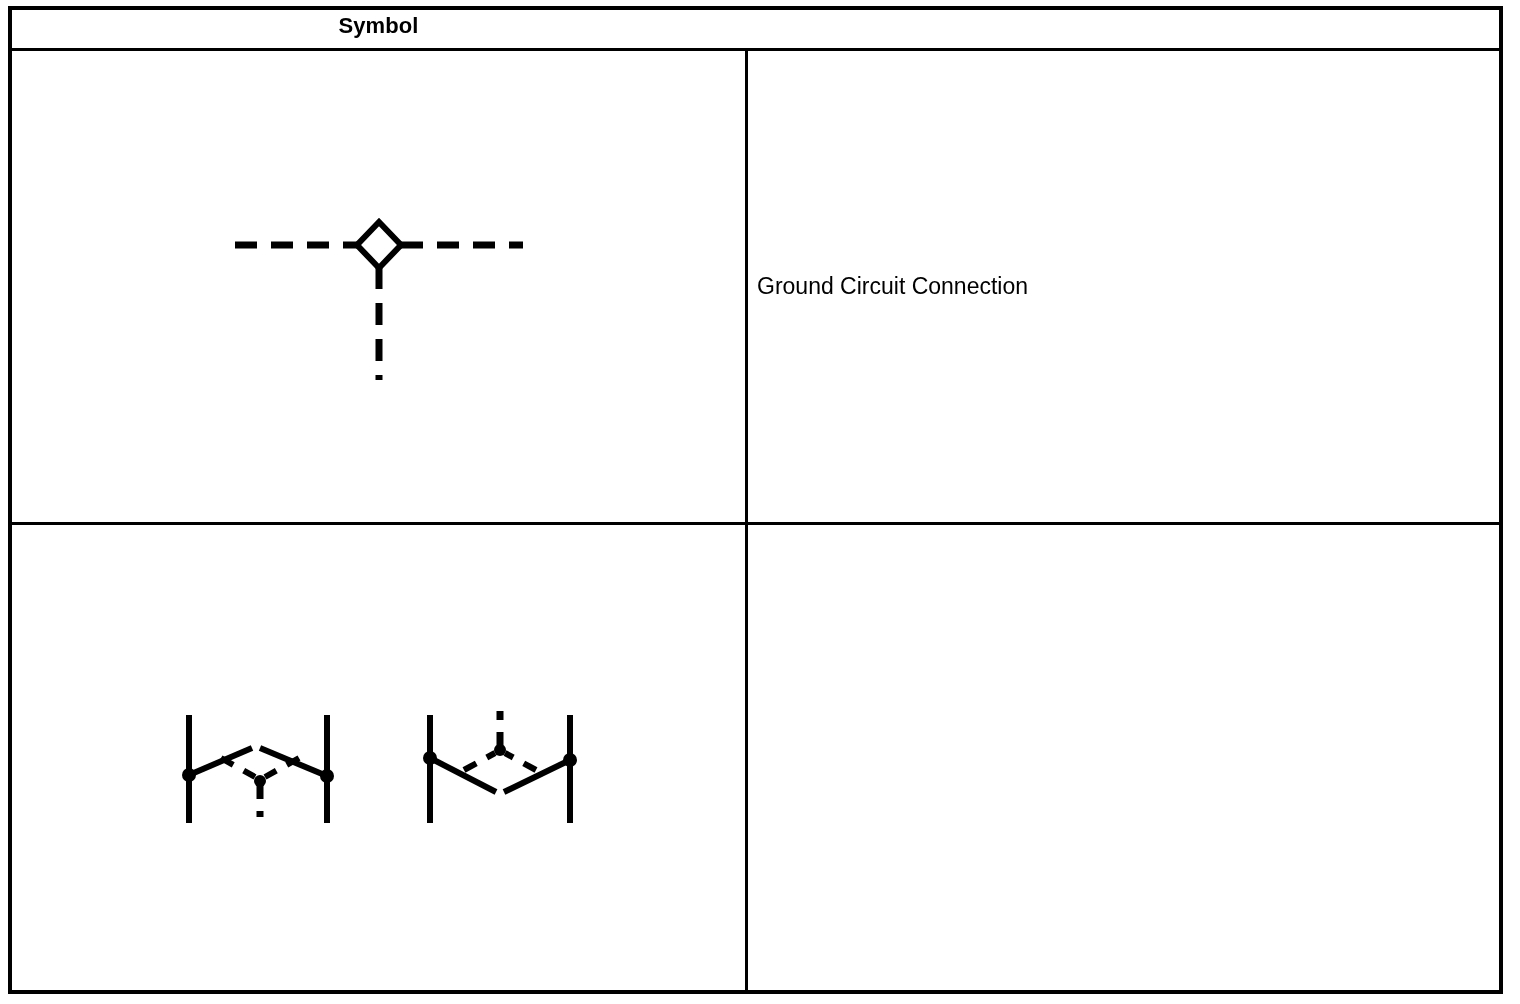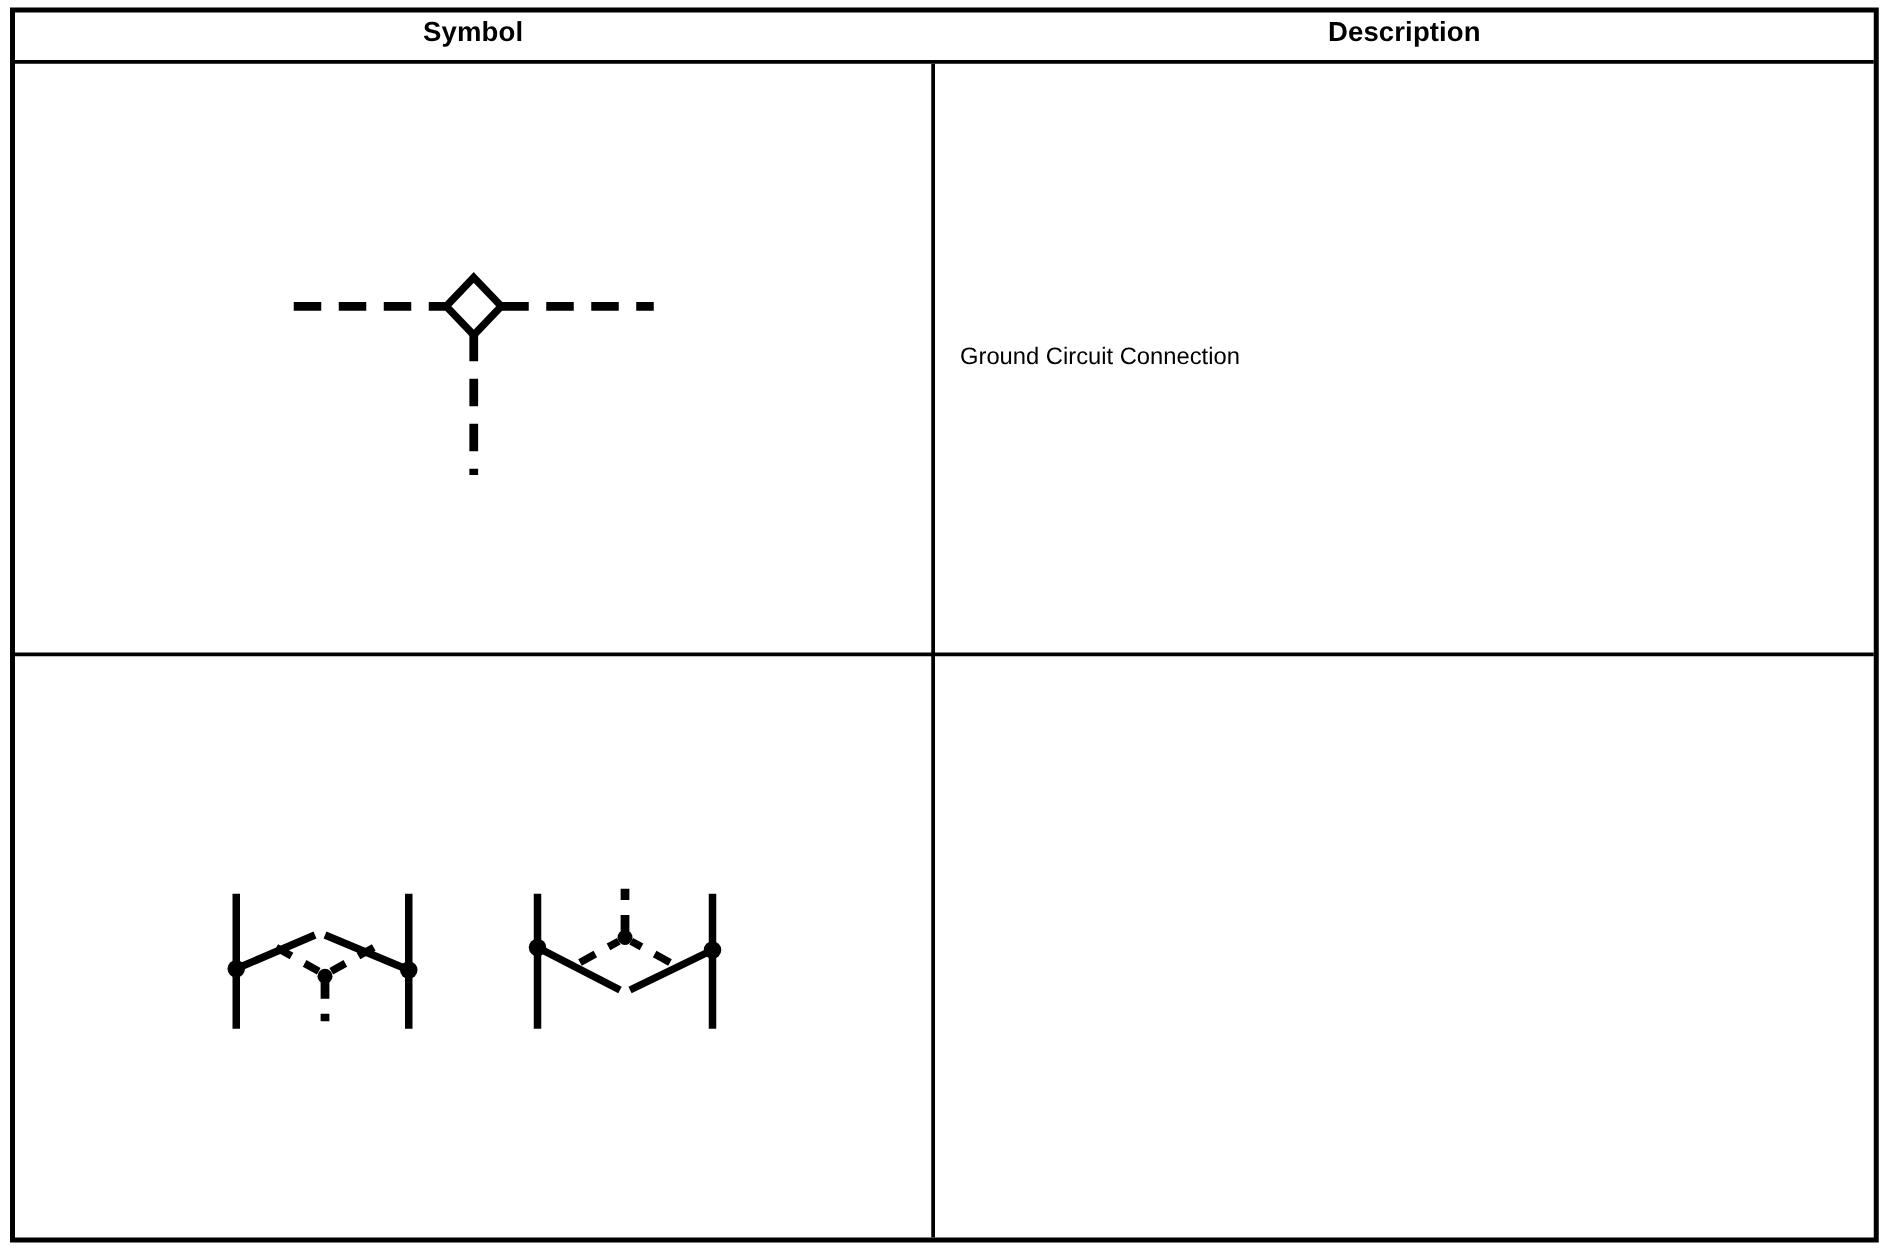--- a/index.html
+++ b/index.html
@@ -92,44 +92,43 @@
   .desc-cell {
     position: absolute;
     left: 736px;
     top: 0;
     width: 751px;
     height: 100%;
     display: flex;
     align-items: center;
   }
   .desc-text {
-    font-size: 19px;
+    font-size: 23px;
     font-weight: normal;
     line-height: 1.1;
-    padding-left: 20px;
+    padding-left: 9px;
     white-space: nowrap;
   }
 
   .symbol-svg {
     position: absolute;
     left: 0;
     top: 0;
     width: 100%;
     height: 100%;
     overflow: visible;
   }
 </style>
 </head>
 <body>
 
 <div id="legend-table">
 
   <div class="header-row">
     <div class="header-cell symbol-col">Symbol</div>
-    <div class="header-cell desc-col">Description</div>
   </div>
 
   <div class="col-divider"></div>
   <div class="row-divider"></div>
 
   <div class="body-row row-1">
 
     <div class="symbol-cell">
       <svg class="symbol-svg" viewBox="0 0 733 471" preserveAspectRatio="none">
 

